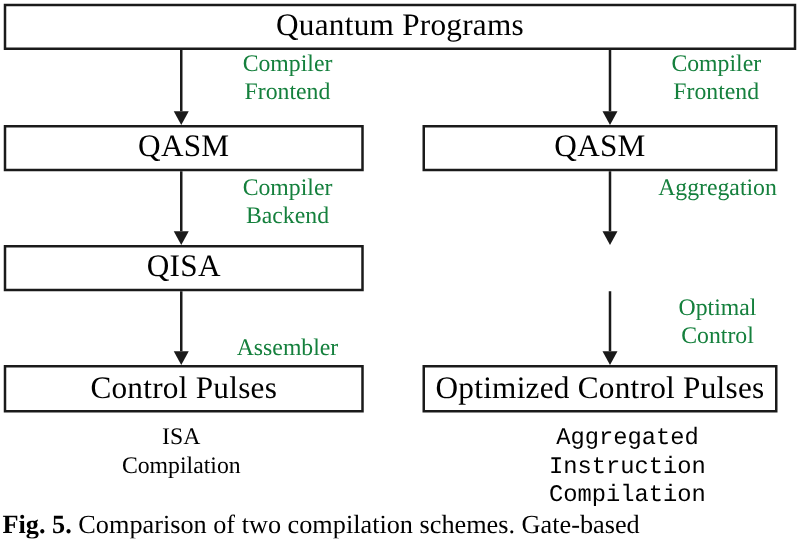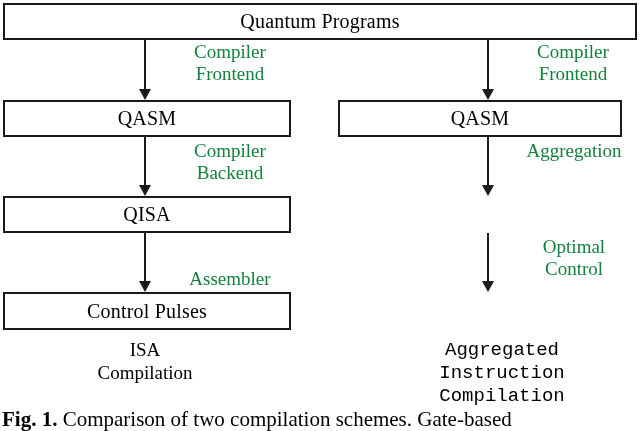--- a/index.html
+++ b/index.html
@@ -21,21 +21,21 @@
   .node {
     position: absolute;
     box-sizing: border-box;
     border: 2px solid #1a1a1a;
     background: #ffffff;
     display: flex;
     align-items: center;
     justify-content: center;
     text-align: center;
     line-height: 1.05;
-    font-size: 20px;
+    font-size: 25px;
     letter-spacing: 0.2px;
     white-space: nowrap;
   }
 
   
   .arrow {
     position: absolute;
     width: 0;
   }
   .arrow .shaft {
@@ -155,22 +155,25 @@
   <div class="edge-label right-of-arrow" style="left:499px; top:140px; width:150px;">Aggregation</div>
 
 
   <div class="arrow" style="left:488px; top:233px; height:59px;">
     <div class="shaft" style="height:48px;"></div>
     <div class="head"></div>
   </div>
   <div class="edge-label right-of-arrow" style="left:499px; top:236px; width:150px;">Optimal
 Control</div>
 
+  <div class="node" style="left:338px; top:292px; width:284px; height:38px;">
+    <span>Optimized Control Pulses</span>
+  </div>
 
   <div class="scheme-label" style="left:402px; top:339px; width:200px;font-family:Liberation Mono, monospace;">Aggregated
 Instruction
 Compilation</div>
 
   <div class="caption">
-    <b>Fig. 1.</b><span> Comparison of two compilation schemes. Gate-based</span>
+    <b>Fig. 5.</b><span> Comparison of two compilation schemes. Gate-based</span>
   </div>
 
 </div>
 
 </body></html>

